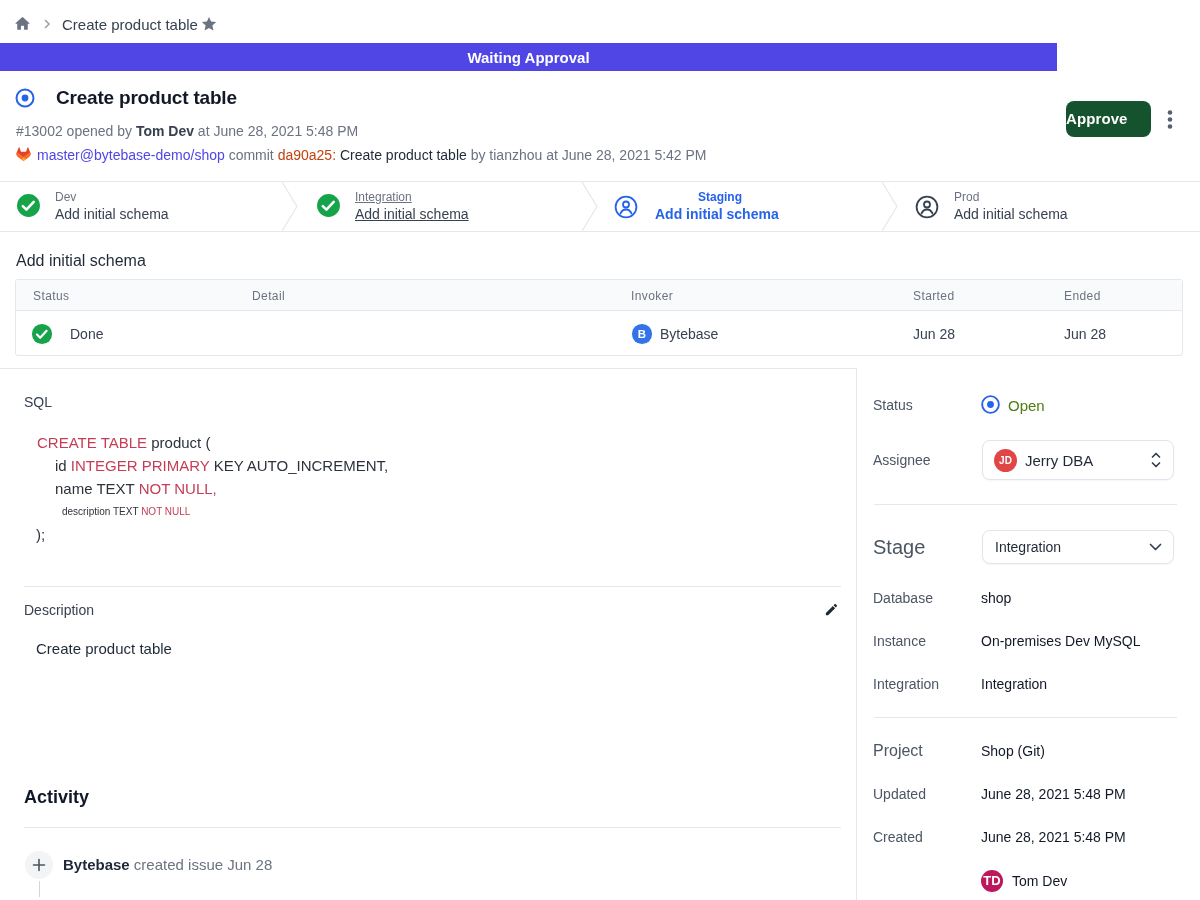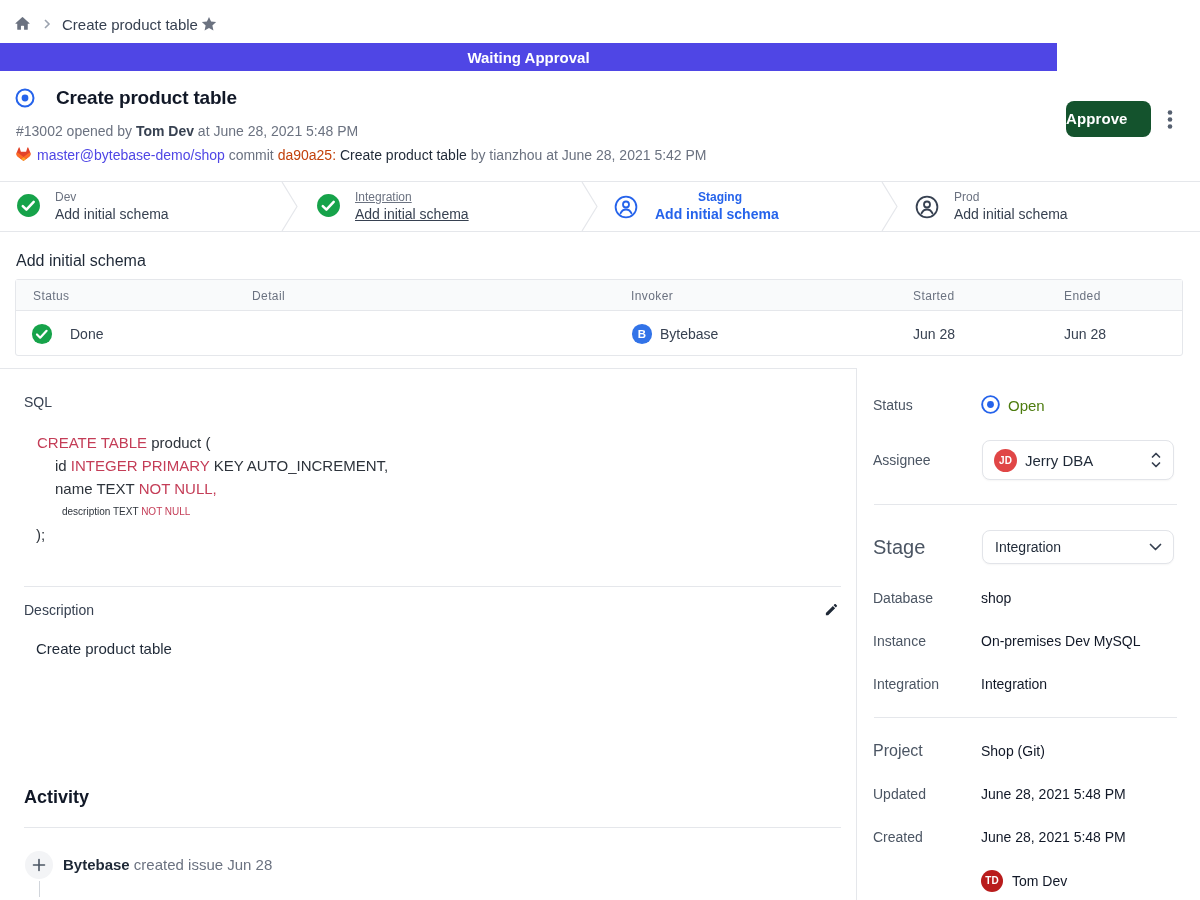--- a/index.html
+++ b/index.html
@@ -183,14 +183,14 @@
 <div class="abs vc" style="left:873px;top:751px;font-size:16px;color:#4b5563;">Project</div>
 <div class="abs vc" style="left:981px;top:751px;font-size:14px;font-weight:500;color:#111827;">Shop (Git)</div>
 
 <div class="abs vc" style="left:873px;top:794px;font-size:14px;color:#4b5563;">Updated</div>
 <div class="abs vc" style="left:981px;top:794px;font-size:14px;font-weight:500;color:#111827;">June 28, 2021 5:48 PM</div>
 
 <div class="abs vc" style="left:873px;top:837px;font-size:14px;color:#4b5563;">Created</div>
 <div class="abs vc" style="left:981px;top:837px;font-size:14px;font-weight:500;color:#111827;">June 28, 2021 5:48 PM</div>
 
 <div class="abs vc" style="left:873px;top:914px;font-size:20px;color:#a21caf;">Creator</div>
-<div class="abs" style="left:981px;top:870px;width:22px;height:22px;border-radius:50%;background:#b91c1c;color:#fff;font-size:10px;font-weight:700;text-align:center;line-height:22px;">TD</div>
+<div class="abs" style="left:981px;top:870px;width:22px;height:22px;border-radius:50%;background:#be185d;color:#fff;font-size:13px;font-weight:700;text-align:center;line-height:22px;">TD</div>
 <div class="abs vc" style="left:1012px;top:881px;font-size:14px;font-weight:500;color:#111827;">Tom Dev</div>
 
 </body></html>

